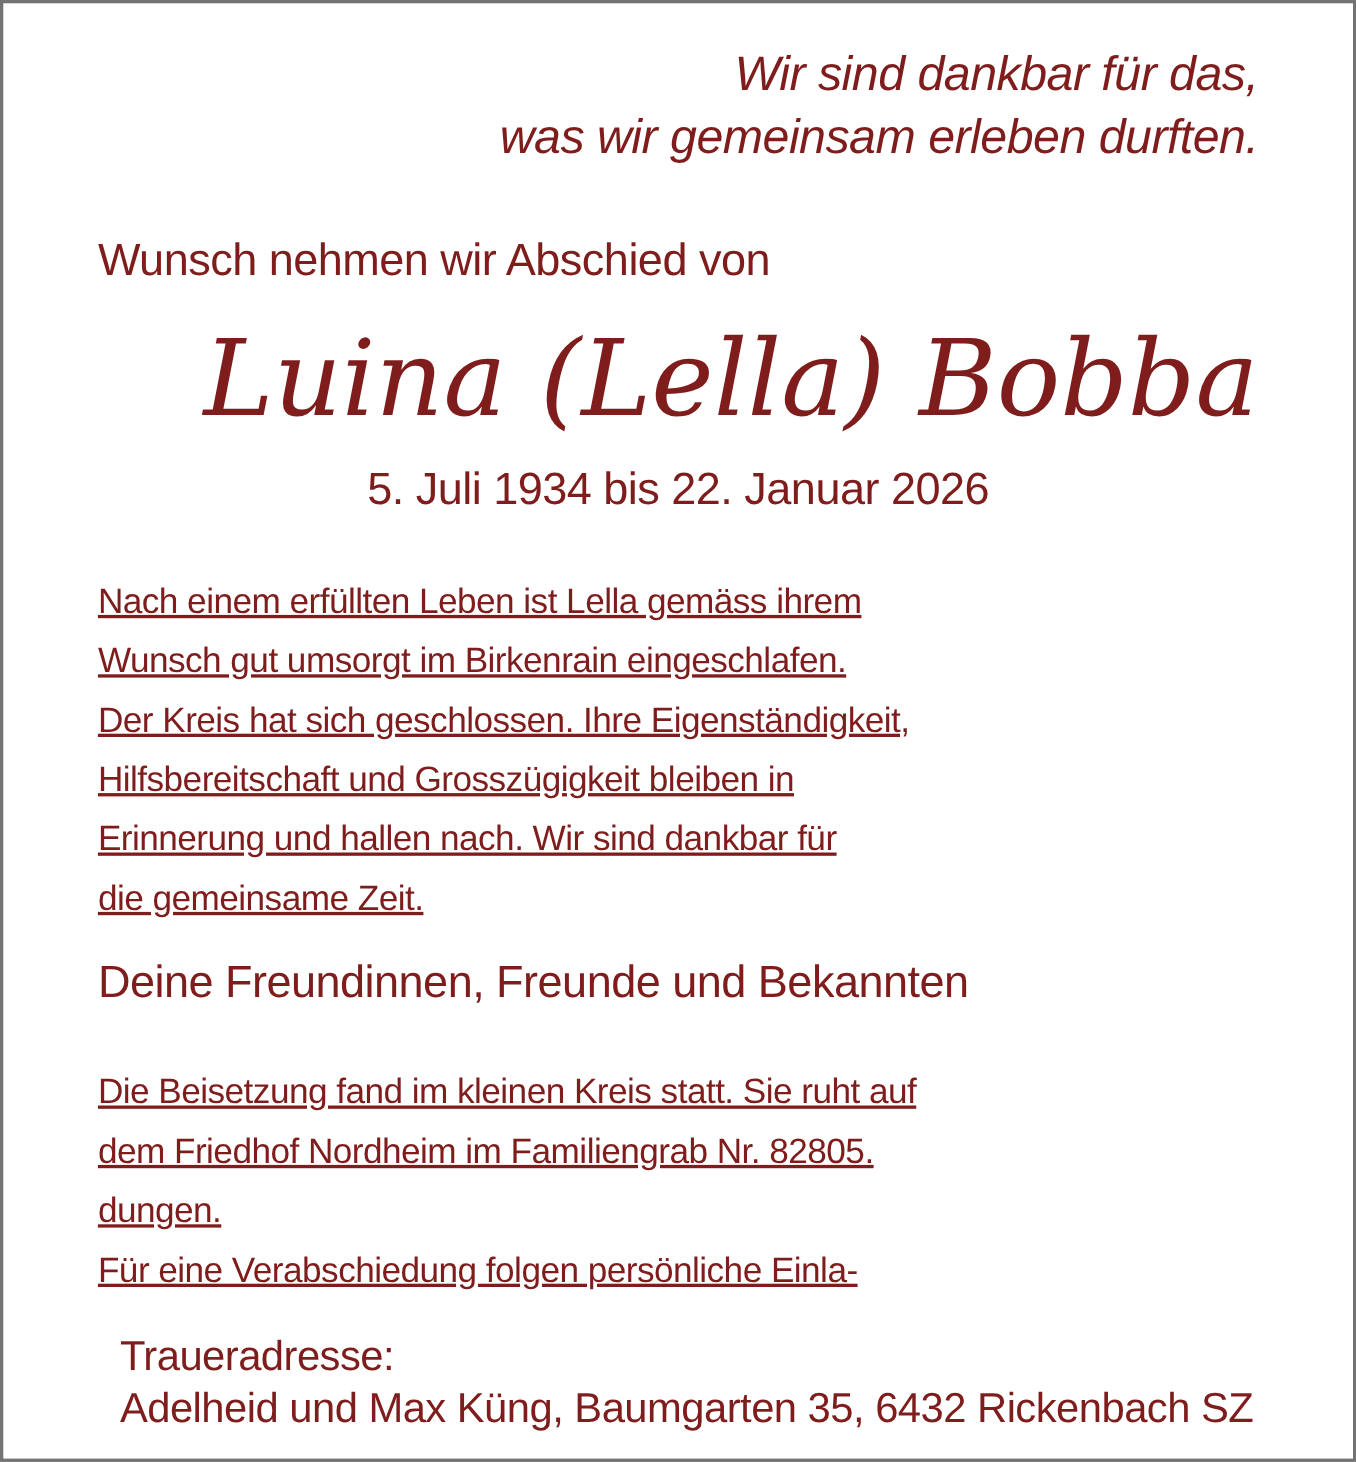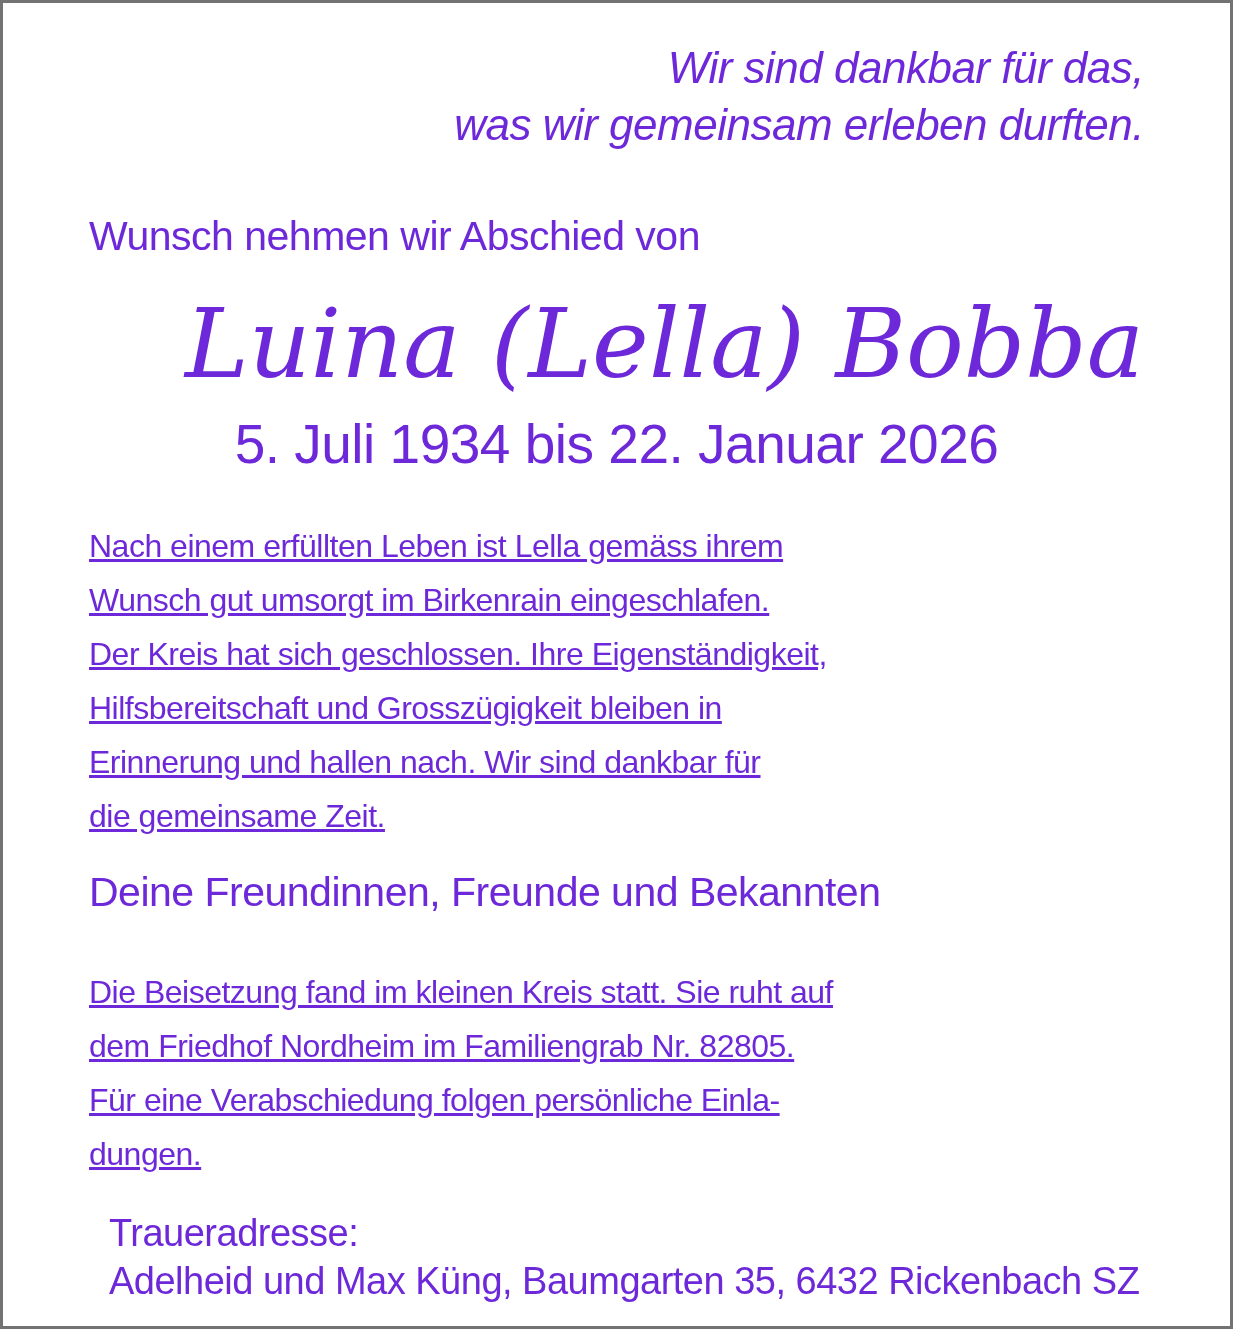--- a/index.html
+++ b/index.html
@@ -9,21 +9,21 @@
   }
   .page {
     position: relative;
     width: 1233px;
     height: 1329px;
     box-sizing: border-box;
     background: #ffffff;
     border: 3px solid #737373;
     padding: 0 86px;
     overflow: hidden;
-    color: #6d28d9;
+    color: #7f1d1d;
     font-family: "Liberation Sans", sans-serif;
     letter-spacing: -0.5px;
   }
   .motto {
     margin-top: 36px;
     text-align: right;
     font-style: italic;
     font-size: 44px;
     line-height: 57px;
     white-space: nowrap;
@@ -40,21 +40,21 @@
     font-family: "DejaVu Serif", serif;
     font-style: italic;
     font-size: 96px;
     line-height: 130px;
     letter-spacing: 0px;
     white-space: nowrap;
   }
   .life-dates {
     margin-top: 8px;
     text-align: center;
-    font-size: 55px;
+    font-size: 41px;
     line-height: 54px;
     white-space: nowrap;
   }
   .para {
     font-size: 32px;
     line-height: 54px;
     text-decoration: underline;
   }
   .para div { white-space: nowrap; }
   .obituary  { margin-top: 48px; }
@@ -91,22 +91,22 @@
     <div>Hilfsbereitschaft und Grosszügigkeit bleiben in</div>
     <div>Erinnerung und hallen nach. Wir sind dankbar für</div>
     <div>die gemeinsame Zeit.</div>
   </div>
 
   <div class="mourners">Deine Freundinnen, Freunde und Bekannten</div>
 
   <div class="para burial">
     <div>Die Beisetzung fand im kleinen Kreis statt. Sie ruht auf</div>
     <div>dem Friedhof Nordheim im Familiengrab Nr. 82805.</div>
+    <div>dungen.</div>
     <div>Für eine Verabschiedung folgen persönliche Einla-</div>
-    <div>dungen.</div>
   </div>
 
   <div class="address-block">
     <div>Traueradresse:</div>
     <div>Adelheid und Max Küng, Baumgarten 35, 6432 Rickenbach SZ</div>
   </div>
 
 </div>
 
 </body></html>

